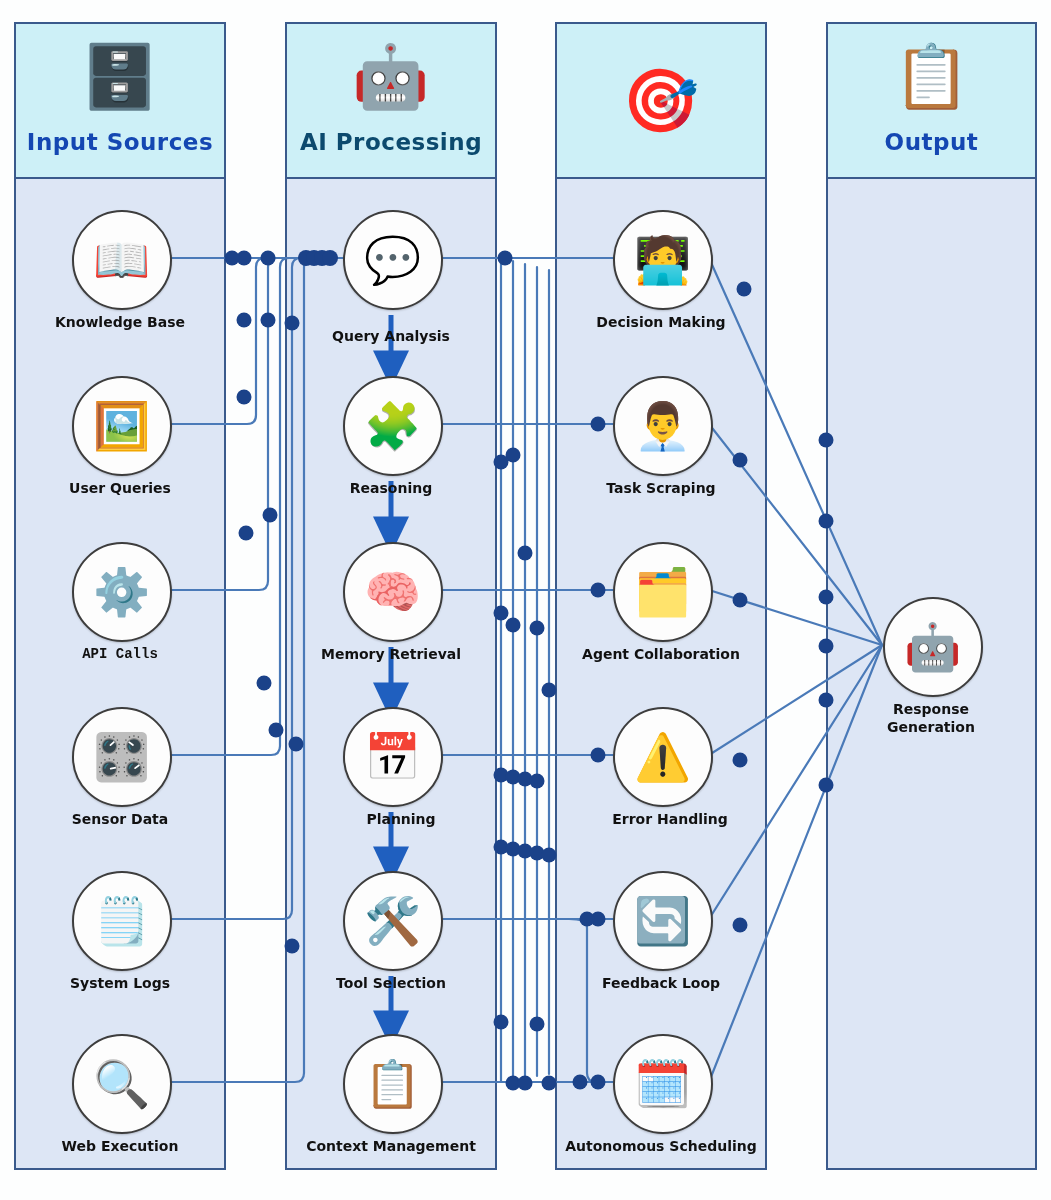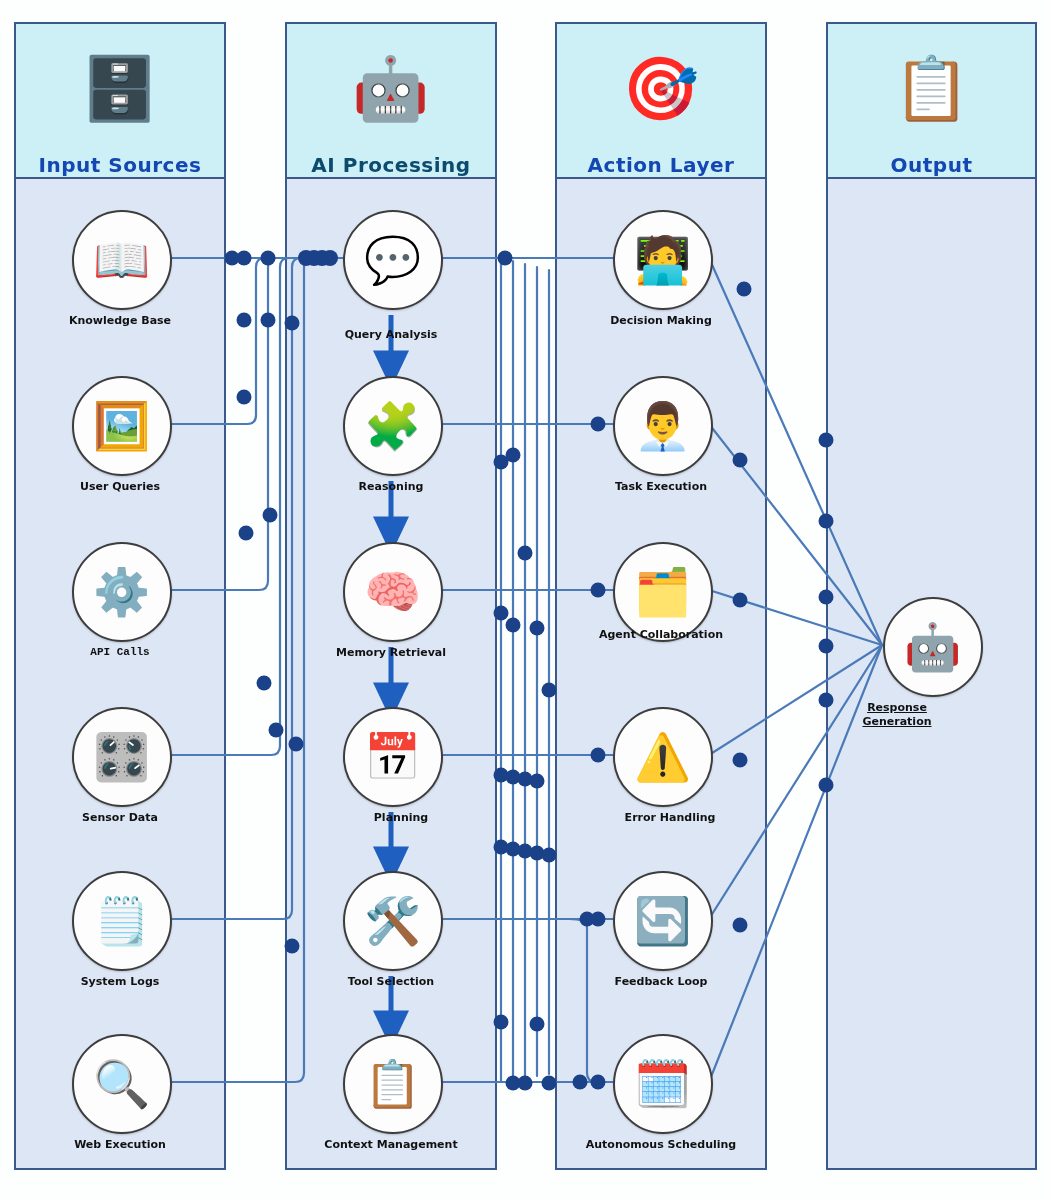--- a/index.html
+++ b/index.html
@@ -4,32 +4,32 @@
 <style>
   html,body{margin:0;padding:0;background:#ffffff;}
   body{width:1051px;height:1200px;font-family:"DejaVu Sans",sans-serif;}
   #stage{position:relative;width:1051px;height:1200px;overflow:hidden;background:#fdfefe;}
 
   
   .col{position:absolute;box-sizing:border-box;border:2px solid #3a5a8c;background:#dde6f5;}
   .col-head{position:absolute;left:0;right:0;top:0;height:155px;box-sizing:border-box;
             background:#cdf0f7;border-bottom:2px solid #3a5a8c;
             display:flex;flex-direction:column;align-items:center;justify-content:flex-end;}
-  .col-title{font-family:"DejaVu Sans",sans-serif;font-size:20px;font-weight:700;
-             color:#1447b2;letter-spacing:.5px;padding-bottom:0;white-space:nowrap;}
+  .col-title{font-family:"DejaVu Sans",sans-serif;font-size:23px;font-weight:700;
+             color:#1447b2;letter-spacing:.5px;padding-bottom:22px;white-space:nowrap;}
   .col-emoji{font-size:62px;line-height:1;flex:1;display:flex;align-items:center;}
 
   
   .node{position:absolute;width:96px;height:96px;margin-left:-48px;margin-top:-48px;
         border-radius:50%;background:#fdfdfd;border:2.5px solid #3d3d3d;
         display:flex;align-items:center;justify-content:center;
         box-shadow:0 1px 2px rgba(0,0,0,.18);}
   .node .glyph{font-size:46px;line-height:1;}
   .node-label{position:absolute;transform:translateX(-50%);text-align:center;
-              font-size:11px;color:#111;white-space:nowrap;font-weight:600;
+              font-size:14px;color:#111;white-space:nowrap;font-weight:600;
               font-family:"DejaVu Sans",sans-serif;}
   .node-label.two{white-space:normal;width:120px;line-height:1.25;}
 
   svg.wires{position:absolute;left:0;top:0;width:1051px;height:1200px;pointer-events:none;}
 </style>
 </head>
 <body>
 
 <div id="stage">
 
@@ -42,21 +42,20 @@
       </div>
       <div class="col" style="left: 285px; top: 22px; width: 212px; height: 1148px; background: rgb(221, 230, 245); border-color: rgb(58, 90, 140);">
         <div class="col-head" style="background: rgb(205, 240, 247); border-bottom-color: rgb(58, 90, 140);">
           <div class="col-emoji">🤖</div>
           <div class="col-title" style="color: #0c4a6e;">AI Processing</div>
         </div>
       </div>
       <div class="col" style="left: 555px; top: 22px; width: 212px; height: 1148px; background: rgb(221, 230, 245); border-color: rgb(58, 90, 140);">
         <div class="col-head" style="background: rgb(205, 240, 247); border-bottom-color: rgb(58, 90, 140);">
           <div class="col-emoji">🎯</div>
-          <div class="col-title" style="color: rgb(20, 71, 178);">Action Layer</div>
         </div>
       </div>
       <div class="col" style="left: 826px; top: 22px; width: 211px; height: 1148px; background: rgb(221, 230, 245); border-color: rgb(58, 90, 140);">
         <div class="col-head" style="background: rgb(205, 240, 247); border-bottom-color: rgb(58, 90, 140);">
           <div class="col-emoji">📋</div>
           <div class="col-title" style="color: rgb(20, 71, 178);">Output</div>
         </div>
       </div>
     </div>
 
@@ -209,38 +208,38 @@
         <span class="glyph">📋</span>
       </div>
       <div class="node-label" style="left: 391px; top: 1138px;">Context Management</div>
       <div class="node" style="left: 661px; top: 258px; background: rgb(253, 253, 253); border-color: rgb(61, 61, 61);">
         <span class="glyph">🧑‍💻</span>
       </div>
       <div class="node-label" style="left: 661px; top: 314px;">Decision Making</div>
       <div class="node" style="left: 661px; top: 424px; background: rgb(253, 253, 253); border-color: rgb(61, 61, 61);">
         <span class="glyph">👨‍💼</span>
       </div>
-      <div class="node-label" style="left: 661px; top: 480px;">Task Execution</div>
+      <div class="node-label" style="left: 661px; top: 480px;">Task Scraping</div>
       <div class="node" style="left: 661px; top: 590px; background: rgb(253, 253, 253); border-color: rgb(61, 61, 61);">
         <span class="glyph">🗂️</span>
       </div>
-      <div class="node-label" style="left: 661px; top: 628px; text-align: right;">Agent Collaboration</div>
+      <div class="node-label" style="left: 661px; top: 646px; text-align: right;">Agent Collaboration</div>
       <div class="node" style="left: 661px; top: 755px; background: rgb(253, 253, 253); border-color: rgb(61, 61, 61);">
         <span class="glyph">⚠️</span>
       </div>
       <div class="node-label" style="left: 661px; top: 811px; margin-left: 9px;">Error Handling</div>
       <div class="node" style="left: 661px; top: 919px; background: rgb(253, 253, 253); border-color: rgb(61, 61, 61);">
         <span class="glyph">🔄</span>
       </div>
       <div class="node-label" style="left: 661px; top: 975px;">Feedback Loop</div>
       <div class="node" style="left: 661px; top: 1082px; background: rgb(253, 253, 253); border-color: rgb(61, 61, 61);">
         <span class="glyph">🗓️</span>
       </div>
       <div class="node-label" style="left: 661px; top: 1138px;">Autonomous Scheduling</div>
       <div class="node" style="left: 931px; top: 645px; background: rgb(253, 253, 253); border-color: rgb(61, 61, 61);">
         <span class="glyph">🤖</span>
       </div>
-      <div class="node-label two" style="left: 897px; top: 701px; text-decoration: underline;">
+      <div class="node-label two" style="left: 931px; top: 701px;">
         <div>Response</div>
         <div>Generation</div>
       </div>
     </div>
 </div>
 
 </body></html>

